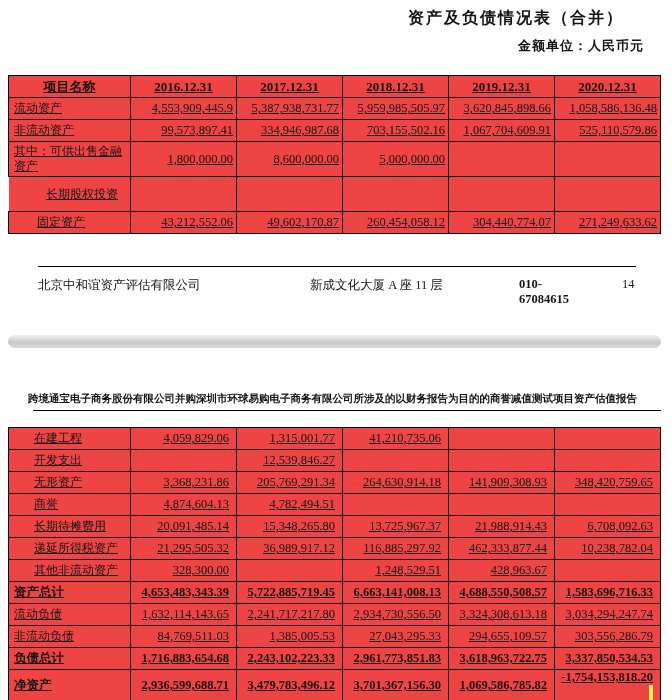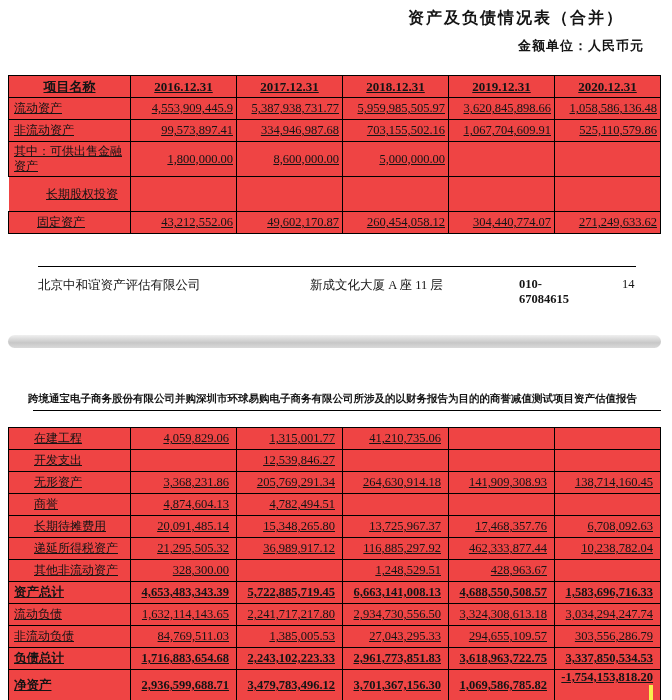--- a/index.html
+++ b/index.html
@@ -182,40 +182,40 @@
         <td class="num"></td>
       </tr>
       <tr class="sub">
         <td class="label">
           <div>无形资产</div>
         </td>
         <td class="num">3,368,231.86</td>
         <td class="num">205,769,291.34</td>
         <td class="num">264,630,914.18</td>
         <td class="num">141,909,308.93</td>
-        <td class="num">138,714,160.45</td>
+        <td class="num">348,420,759.65</td>
       </tr>
       <tr class="sub">
         <td class="label">
           <div>商誉</div>
         </td>
         <td class="num">4,874,604.13</td>
         <td class="num">4,782,494.51</td>
         <td class="num"></td>
         <td class="num"></td>
         <td class="num"></td>
       </tr>
       <tr class="sub">
         <td class="label">
           <div>长期待摊费用</div>
         </td>
         <td class="num">20,091,485.14</td>
         <td class="num">15,348,265.80</td>
         <td class="num">13,725,967.37</td>
-        <td class="num">17,468,357.76</td>
+        <td class="num">21,988,914.43</td>
         <td class="num">6,708,092.63</td>
       </tr>
       <tr class="sub">
         <td class="label">
           <div>递延所得税资产</div>
         </td>
         <td class="num">21,295,505.32</td>
         <td class="num">36,989,917.12</td>
         <td class="num">116,885,297.92</td>
         <td class="num">462,333,877.44</td>

